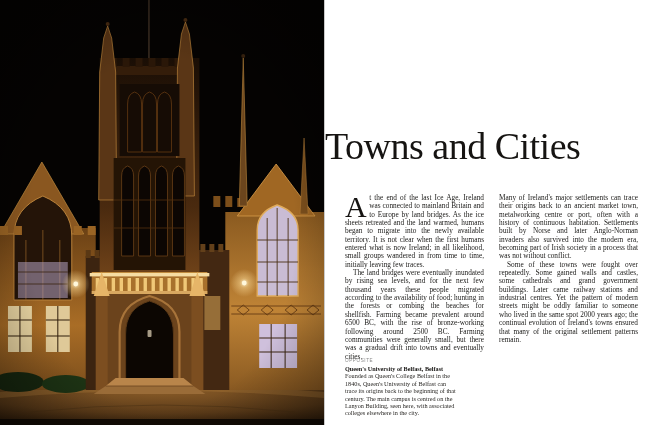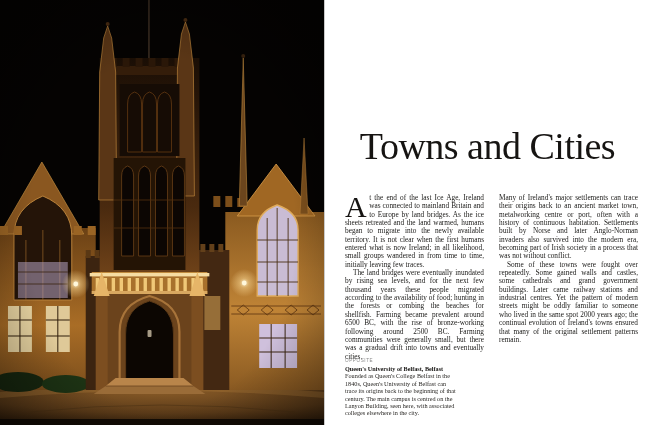--- a/index.html
+++ b/index.html
@@ -10,21 +10,21 @@
   
   .left-page{
     position:absolute;left:0;top:0;width:325px;height:425px;background:#050302;
     border-right:1px solid #c9c9c9;box-sizing:border-box;
   }
   .left-page svg{display:block;width:100%;height:100%;}
   
   .right-page{position:absolute;left:325px;top:0;width:325px;height:425px;background:#ffffff;}
   .chapter-title{
     margin:0;position:absolute;left:0;right:0;top:127px;
-    text-align:center;font-size:38px;font-weight:400;color:#161412;
+    text-align:left;font-size:38px;font-weight:400;color:#161412;
     letter-spacing:-0.5px;line-height:1;white-space:nowrap;
   }
   .body-columns{
     position:absolute;left:20px;top:194px;right:12px;
     display:flex;gap:15px;
   }
   .col{flex:1;min-width:0;}
   .para{
     margin:0;font-size:7.3px;line-height:8.35px;color:#21201e;
     text-align:justify;text-justify:inter-word;

